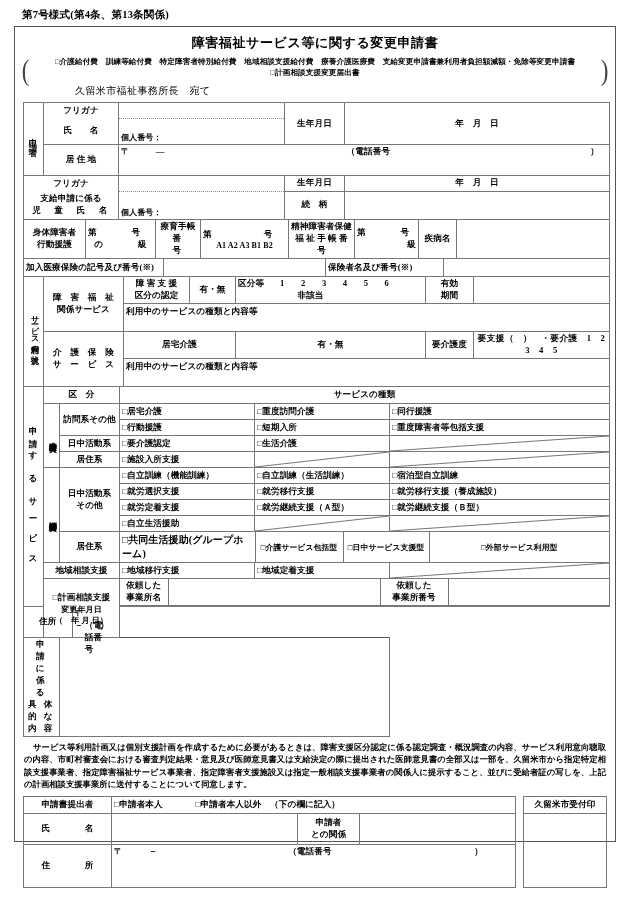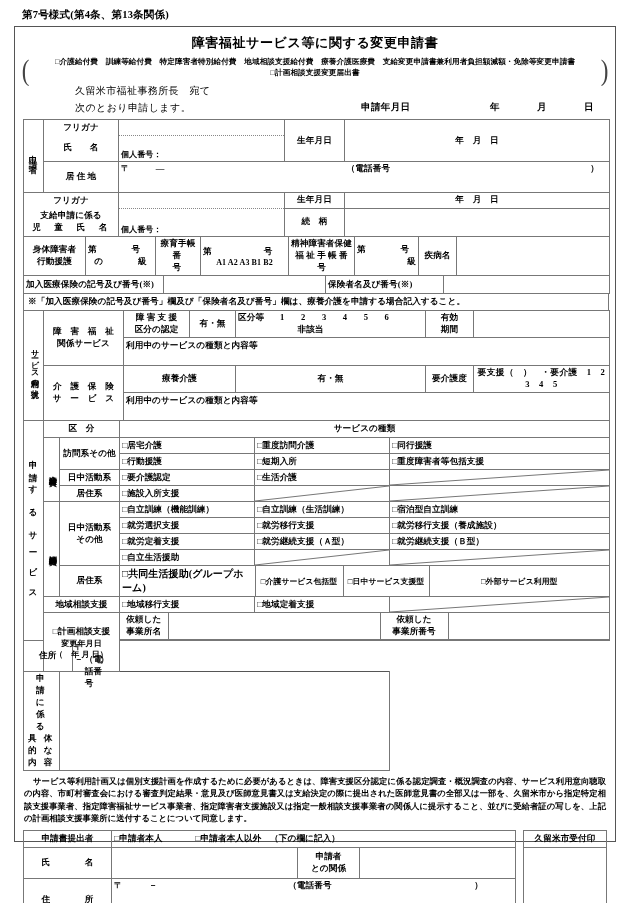--- a/index.html
+++ b/index.html
@@ -222,25 +222,20 @@
         </span>
       <span class="pr paren-right">
           <span class="big-paren">)</span>
         </span>
       <div class="fee-line1">□介護給付費　訓練等給付費　特定障害者特別給付費　地域相談支援給付費　療養介護医療費　支給変更申請書兼利用者負担額減額・免除等変更申請書</div>
       <div class="fee-line2">□計画相談支援変更届出書</div>
     </div>
 
     <div class="addr-line">久留米市福祉事務所長　宛て</div>
 
-    <div class="apply-row">
-      <span>次のとおり申請します。</span>
-      <span class="apply-date-label">申請年月日</span>
-      <span class="apply-date-ymd">年　月　日</span>
-    </div>
 
     <div class="main-table-wrap">
       <table class="t mt">
         <colgroup>
           <col style="width:20px">
             <col style="width:75px">
             <col style="width:166px">
           <col style="width:60px">
             <col style="width:265px">
         </colgroup>
@@ -345,27 +340,20 @@
         <tbody>
             <tr>
           <td class="l" style="height:15px">加入医療保険の記号及び番号(※)</td>
           <td></td>
           <td class="l">保険者名及び番号(※)</td>
           <td></td>
         </tr>
       </tbody>
         </table>
 
-      <table class="t mt" style="margin-top:-1px">
-        <tbody>
-            <tr>
-          <td class="l" style="height:14px;padding-left:4px">※「加入医療保険の記号及び番号」欄及び「保険者名及び番号」欄は、療養介護を申請する場合記入すること。</td>
-        </tr>
-      </tbody>
-        </table>
 
       <table class="t mt" style="margin-top:-1px">
         <colgroup>
           <col style="width:20px">
             <col style="width:80px">
             <col style="width:66px">
             <col style="width:46px">
           <col style="width:190px">
             <col style="width:48px">
             <col style="width:136px">
@@ -395,21 +383,21 @@
           <td></td>
         </tr>
         <tr>
           <td colspan="5" class="l" style="height:24px;vertical-align:top;padding-top:2px">利用中のサービスの種類と内容等</td>
         </tr>
         <tr>
           <td rowspan="2" class="c thick-t">
             <div>介　護　保　険</div>
             <div>サ　ー　ビ　ス</div>
           </td>
-          <td colspan="2" class="c thick-t" style="height:22px">療養介護</td>
+          <td colspan="2" class="c thick-t" style="height:22px">居宅介護</td>
           <td class="c thick-t" style="width:60px">有・無</td>
           <td class="c thick-t">要介護度</td>
           <td class="c thick-t" colspan="1" style="letter-spacing:0.5px">要支援（　）　・要介護　1　2　3　4　5</td>
         </tr>
         <tr>
           <td colspan="5" class="l" style="height:24px;vertical-align:top;padding-top:2px">利用中のサービスの種類と内容等</td>
         </tr>
       </tbody>
         </table>
 

